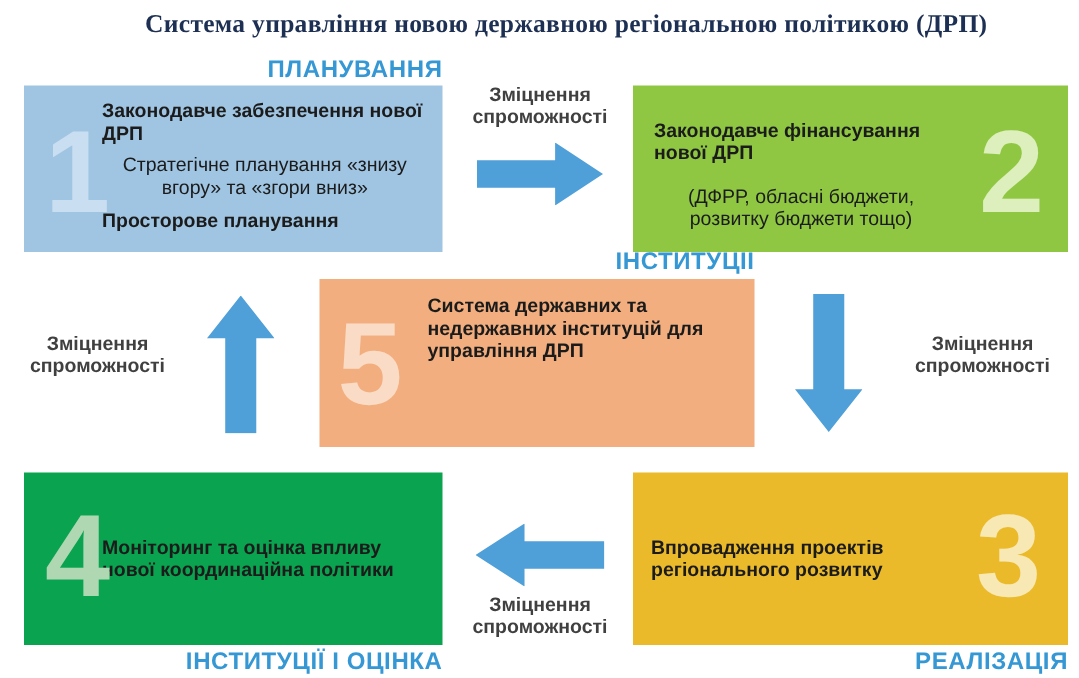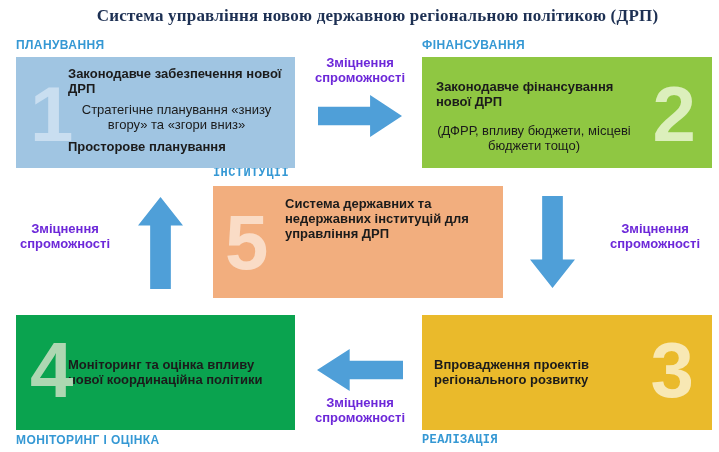--- a/index.html
+++ b/index.html
@@ -6,47 +6,47 @@
   .canvas{
     position:relative;width:719px;height:452px;background:#ffffff;overflow:hidden;
     font-family:"Liberation Sans","DejaVu Sans",sans-serif;
   }
   .title{
     position:absolute;left:18px;top:6px;width:719px;text-align:center;
     font-family:"Liberation Serif","DejaVu Serif",serif;
     font-size:17px;font-weight:600;color:#1d3053;letter-spacing:.2px;
   }
   .cat{
-    position:absolute;text-align:left;font-size:12px;font-weight:bold;
+    position:absolute;text-align:right;font-size:16px;font-weight:bold;
     color:#3598d4;letter-spacing:.4px;
   }
   .cat-planning{left:16px;top:38px;width:279px;}
   .cat-financing{left:422px;top:38px;width:290px;}
-  .cat-institutions{left:213px;top:166px;width:290px;font-family:Liberation Mono, monospace;}
+  .cat-institutions{left:213px;top:166px;width:290px;}
   .cat-monitoring{left:16px;top:433px;width:279px;}
-  .cat-implementation{left:422px;top:433px;width:290px;font-family:Liberation Mono, monospace;}
+  .cat-implementation{left:422px;top:433px;width:290px;}
   .box{position:absolute;box-sizing:border-box;color:#1b1b1b;}
   .box-planning{left:16px;top:57px;width:279px;height:111px;background:#a0c5e2;padding:10px 10px 8px 52px;}
   .box-financing{left:422px;top:57px;width:290px;height:111px;background:#8fc742;padding:23px 80px 8px 14px;}
   .box-institutions{left:213px;top:186px;width:290px;height:112px;background:#f2ae7e;padding:11px 12px 8px 72px;}
   .box-monitoring{left:16px;top:315px;width:279px;height:115px;background:#0aa34f;padding:0 12px 0 52px;display:flex;align-items:center;}
   .box-implementation{left:422px;top:315px;width:290px;height:115px;background:#eaba2b;padding:0 86px 0 12px;display:flex;align-items:center;}
   .num{position:absolute;font-size:78px;font-weight:bold;line-height:1;}
   .num-1{left:14px;top:18px;color:#c9def0;}
   .num-2{right:16px;top:18px;color:#dcefbc;}
   .num-5{left:12px;top:17px;color:#fadcc6;}
   .num-4{left:14px;top:16px;color:#aed7b2;}
   .num-3{right:18px;top:16px;color:#f8e8b4;}
   .h{font-size:13px;font-weight:bold;line-height:1.15;margin:0;}
   .b{font-size:13px;font-weight:normal;line-height:1.15;margin:6px 0 0 0;text-align:center;}
   .b-gap{margin-top:14px;}
   .f{font-size:13px;font-weight:bold;line-height:1.15;margin:7px 0 0 0;}
   .cap{
     position:absolute;text-align:center;font-size:13px;font-weight:bold;
-    color:#6d28d9;line-height:1.18;
+    color:#404040;line-height:1.18;
   }
   .cap-top{left:300px;top:55px;width:120px;}
   .cap-left{left:2px;top:221px;width:126px;}
   .cap-right{left:592px;top:221px;width:126px;}
   .cap-bottom{left:300px;top:395px;width:120px;}
   .arrow{position:absolute;background:#4f9fd8;}
   .arrow-right{left:318px;top:95px;width:84px;height:42px;
     clip-path:polygon(0 28%,62% 28%,62% 0,100% 50%,62% 100%,62% 72%,0 72%);}
   .arrow-left{left:317px;top:349px;width:86px;height:42px;
     clip-path:polygon(100% 28%,38% 28%,38% 0,0 50%,38% 100%,38% 72%,100% 72%);}
@@ -56,36 +56,35 @@
     clip-path:polygon(27% 0,73% 0,73% 69%,100% 69%,50% 100%,0 69%,27% 69%);}
 </style>
 </head>
 <body>
 
 <div class="canvas">
 
   <div class="title">Система управління новою державною регіональною політикою (ДРП)</div>
 
   <div class="cat cat-planning">ПЛАНУВАННЯ</div>
-  <div class="cat cat-financing">ФІНАНСУВАННЯ</div>
   <div class="cat cat-institutions">ІНСТИТУЦІЇ</div>
-  <div class="cat cat-monitoring">МОНІТОРИНГ І ОЦІНКА</div>
+  <div class="cat cat-monitoring">ІНСТИТУЦІЇ І ОЦІНКА</div>
   <div class="cat cat-implementation">РЕАЛІЗАЦІЯ</div>
 
   <div class="box box-planning">
     <div class="num num-1">1</div>
     <p class="h">Законодавче забезпечення нової ДРП</p>
     <p class="b">Стратегічне планування «знизу вгору» та «згори вниз»</p>
     <p class="f">Просторове планування</p>
   </div>
 
   <div class="box box-financing">
     <div class="num num-2">2</div>
     <p class="h">Законодавче фінансування нової ДРП</p>
-    <p class="b b-gap">(ДФРР, впливу бюджети, місцеві бюджети тощо)</p>
+    <p class="b b-gap">(ДФРР, обласні бюджети, розвитку бюджети тощо)</p>
   </div>
 
   <div class="box box-institutions">
     <div class="num num-5">5</div>
     <p class="h">Система державних та недержавних інституцій для управління ДРП</p>
   </div>
 
   <div class="box box-monitoring">
     <div class="num num-4">4</div>
     <p class="h">Моніторинг та оцінка впливу нової координаційна політики</p>

